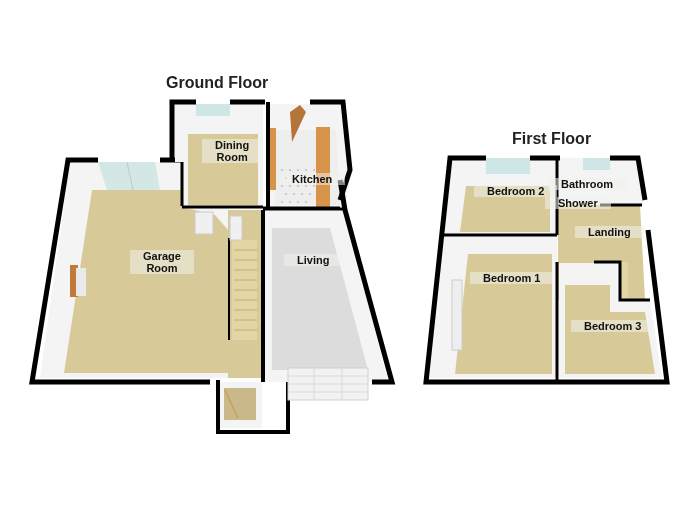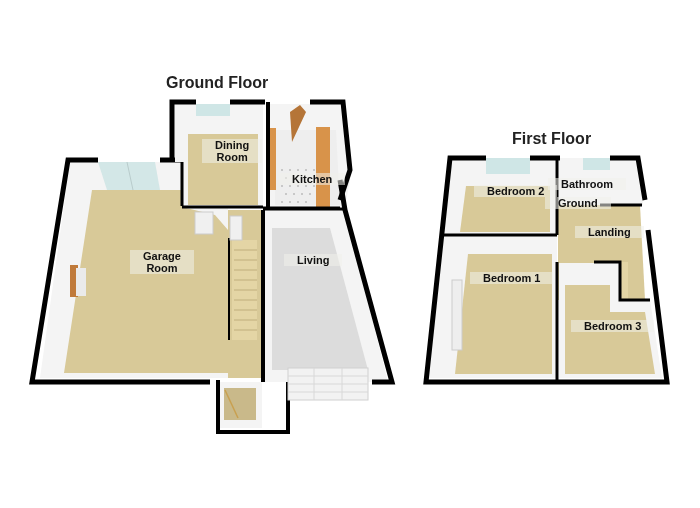--- a/index.html
+++ b/index.html
@@ -166,21 +166,21 @@
   <div>Living</div>
 </div>
 
 <div class="room-label" style="left:474px; top:185px;">
   <div>Bedroom 2</div>
 </div>
 <div class="room-label" style="left:548px; top:178px;">
   <div>Bathroom</div>
 </div>
 <div class="room-label" style="left:545px; top:197px;">
-  <div>Ground</div>
+  <div>Shower</div>
 </div>
 <div class="room-label" style="left:575px; top:226px;">
   <div>Landing</div>
 </div>
 <div class="room-label" style="left:470px; top:272px;">
   <div>Bedroom 1</div>
 </div>
 <div class="room-label" style="left:571px; top:320px;">
   <div>Bedroom 3</div>
 </div>

